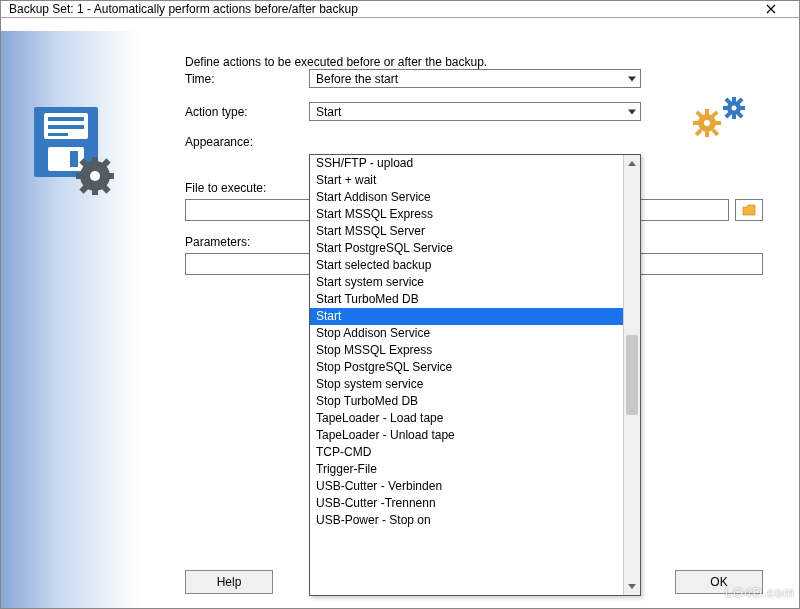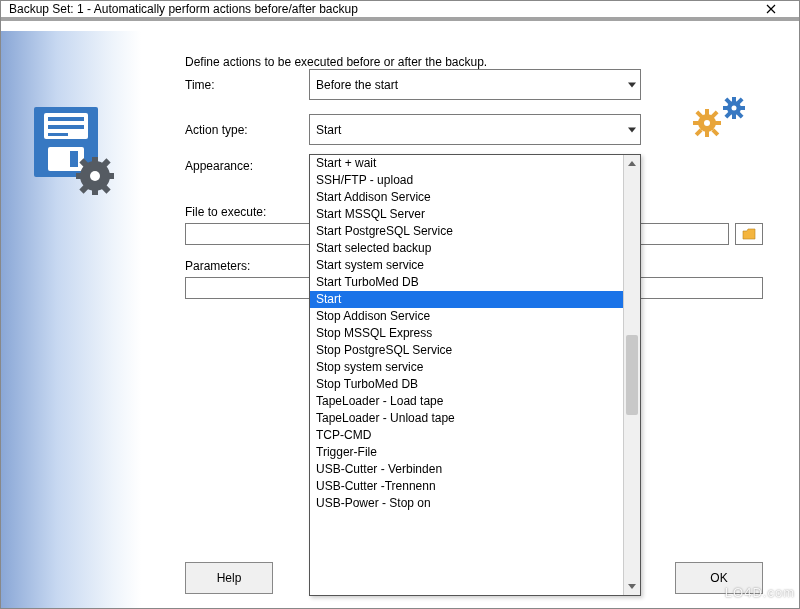--- a/index.html
+++ b/index.html
@@ -15,21 +15,21 @@
     border: 1px solid #888;
     background: #fff;
     position: relative;
     overflow: hidden;
   }
   .titlebar {
     height: 16px;
     display: flex;
     align-items: center;
     padding: 8px 8px;
-    border-bottom: 4px solid #a3a3a3;
+    border-bottom: 1px solid #a3a3a3;
   }
   .titlebar .title { flex: 1; font-size: 12px; }
   .titlebar .close {
     width: 40px; height: 28px;
     display: flex; align-items: center; justify-content: center;
     font-size: 14px; cursor: default;
   }
   .body {
     position: absolute;
     top: 30px; left: 0; right: 0; bottom: 0;
@@ -53,21 +53,21 @@
     display: flex;
     align-items: center;
     margin-bottom: 14px;
   }
   .row .label {
     width: 124px;
     font-size: 12px;
   }
   .select {
     border: 1px solid #7a7a7a;
-    height: 31px;
+    height: 19px;
     background: #fff;
     display: flex;
     align-items: center;
     padding: 0 22px 0 6px;
     width: 332px;
     position: relative;
     font-size: 12px;
   }
   .select .caret {
     position: absolute; right: 4px; top: 50%; transform: translateY(-50%);
@@ -108,21 +108,21 @@
     width: 70px; height: 50px;
   }
   .buttons {
     position: absolute;
     bottom: 14px; left: 44px; right: 36px;
     display: flex;
     gap: 8px;
   }
   .buttons .spacer { flex: 1; }
   .btn {
-    min-width: 88px; height: 32px;
+    min-width: 88px; height: 24px;
     border: 1px solid #888;
     background: #f0f0f0;
     display: flex; align-items: center; justify-content: center;
     font-size: 12px;
     padding: 0 12px;
   }
   .dropdown {
     position: absolute;
     left: 168px;
     top: 123px;
@@ -311,23 +311,24 @@
         </div>
         <div class="spacer"></div>
         <div class="btn">
           <span>OK</span>
         </div>
       </div>
 
       
       <div class="dropdown">
         <div class="dropdown-inner" id="dd-list">
+            <div class="dropdown-item">SSH/FTP - upload</div>
             <div class="dropdown-item">Start + wait</div>
-            <div class="dropdown-item">SSH/FTP - upload</div>
             <div class="dropdown-item">Start Addison Service</div>
+            <div class="dropdown-item">Start MSSQL Express</div>
             <div class="dropdown-item">Start MSSQL Server</div>
             <div class="dropdown-item">Start PostgreSQL Service</div>
             <div class="dropdown-item">Start selected backup</div>
             <div class="dropdown-item">Start system service</div>
             <div class="dropdown-item">Start TurboMed DB</div>
             <div class="dropdown-item sel">Start</div>
             <div class="dropdown-item">Stop Addison Service</div>
             <div class="dropdown-item">Stop MSSQL Express</div>
             <div class="dropdown-item">Stop PostgreSQL Service</div>
             <div class="dropdown-item">Stop system service</div>

